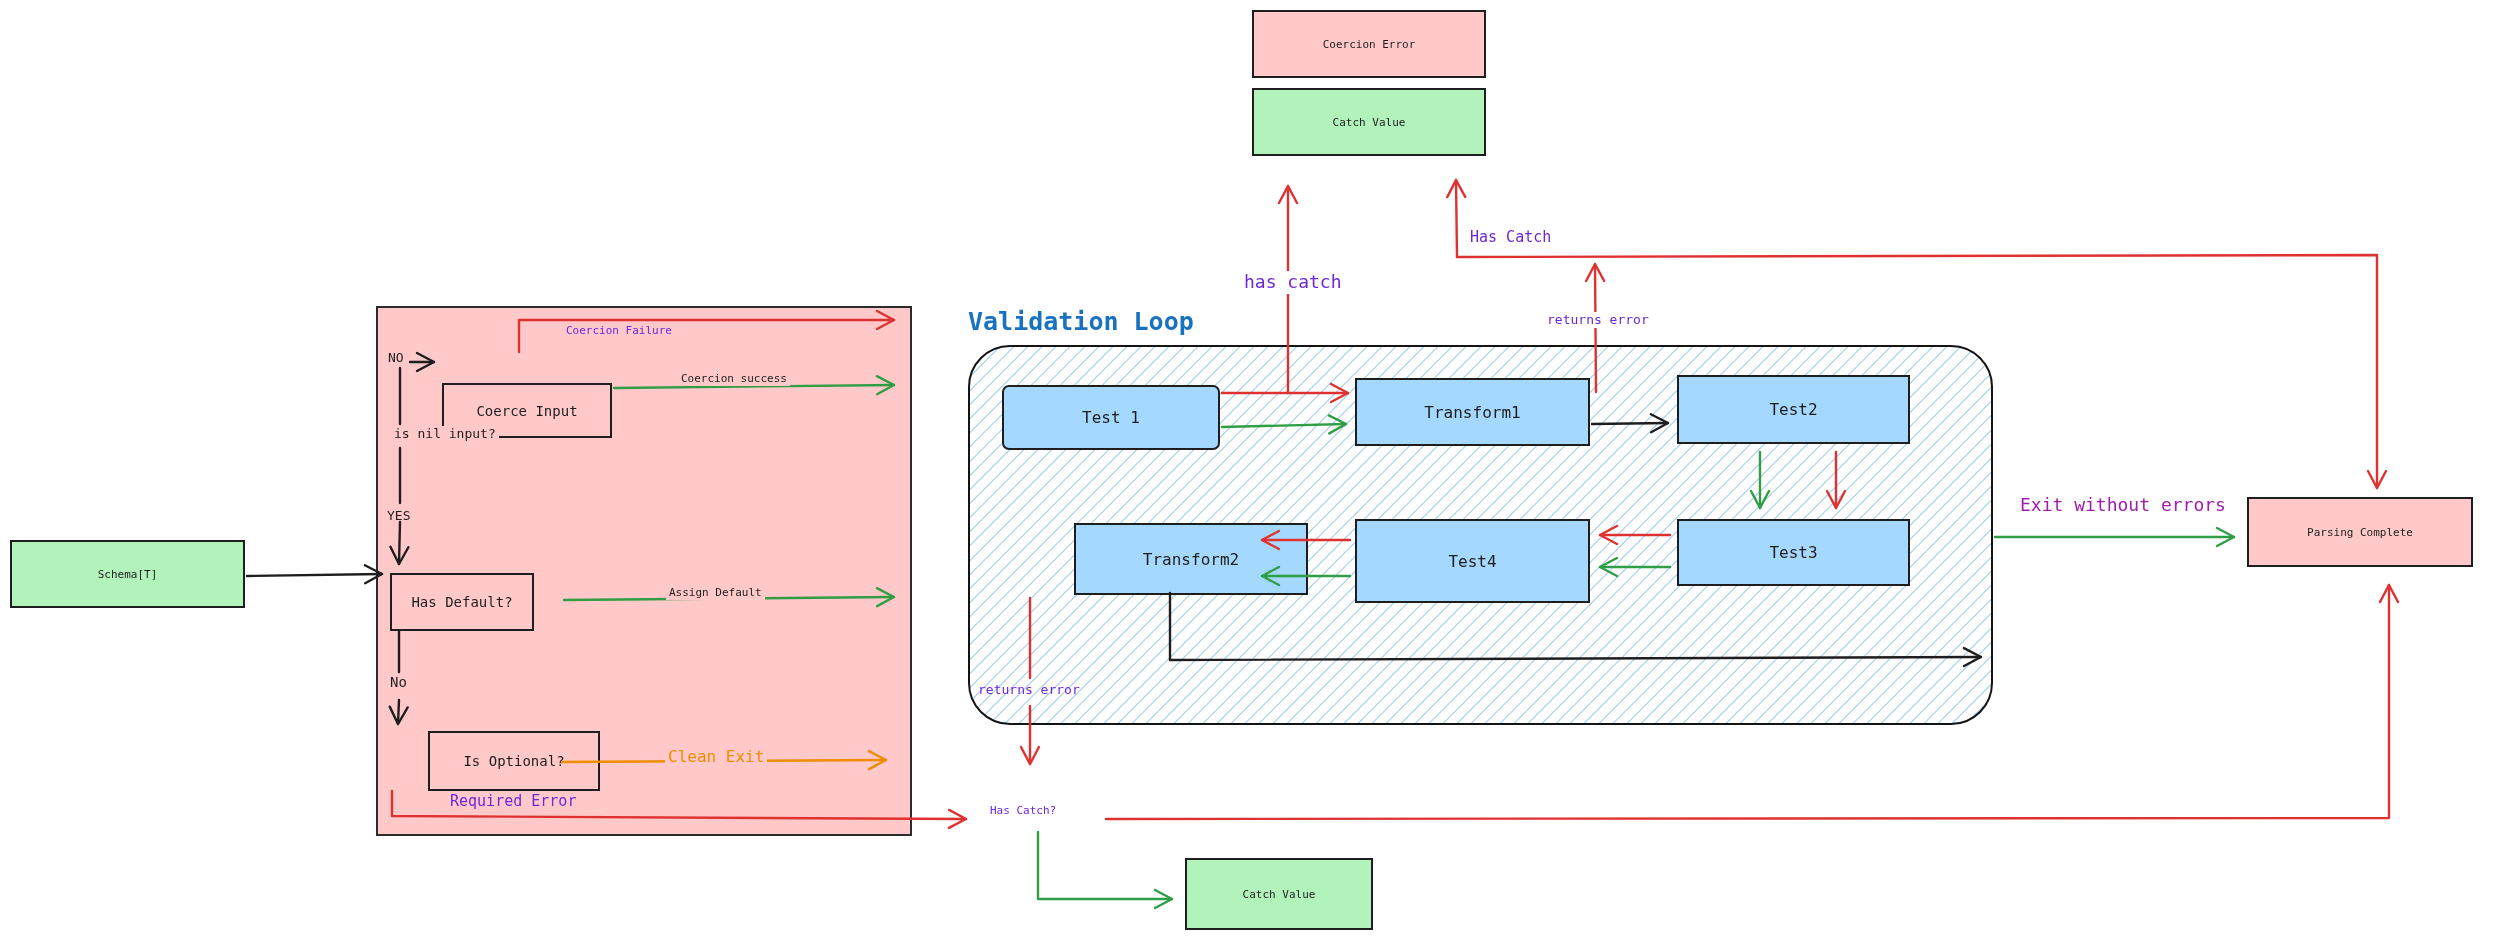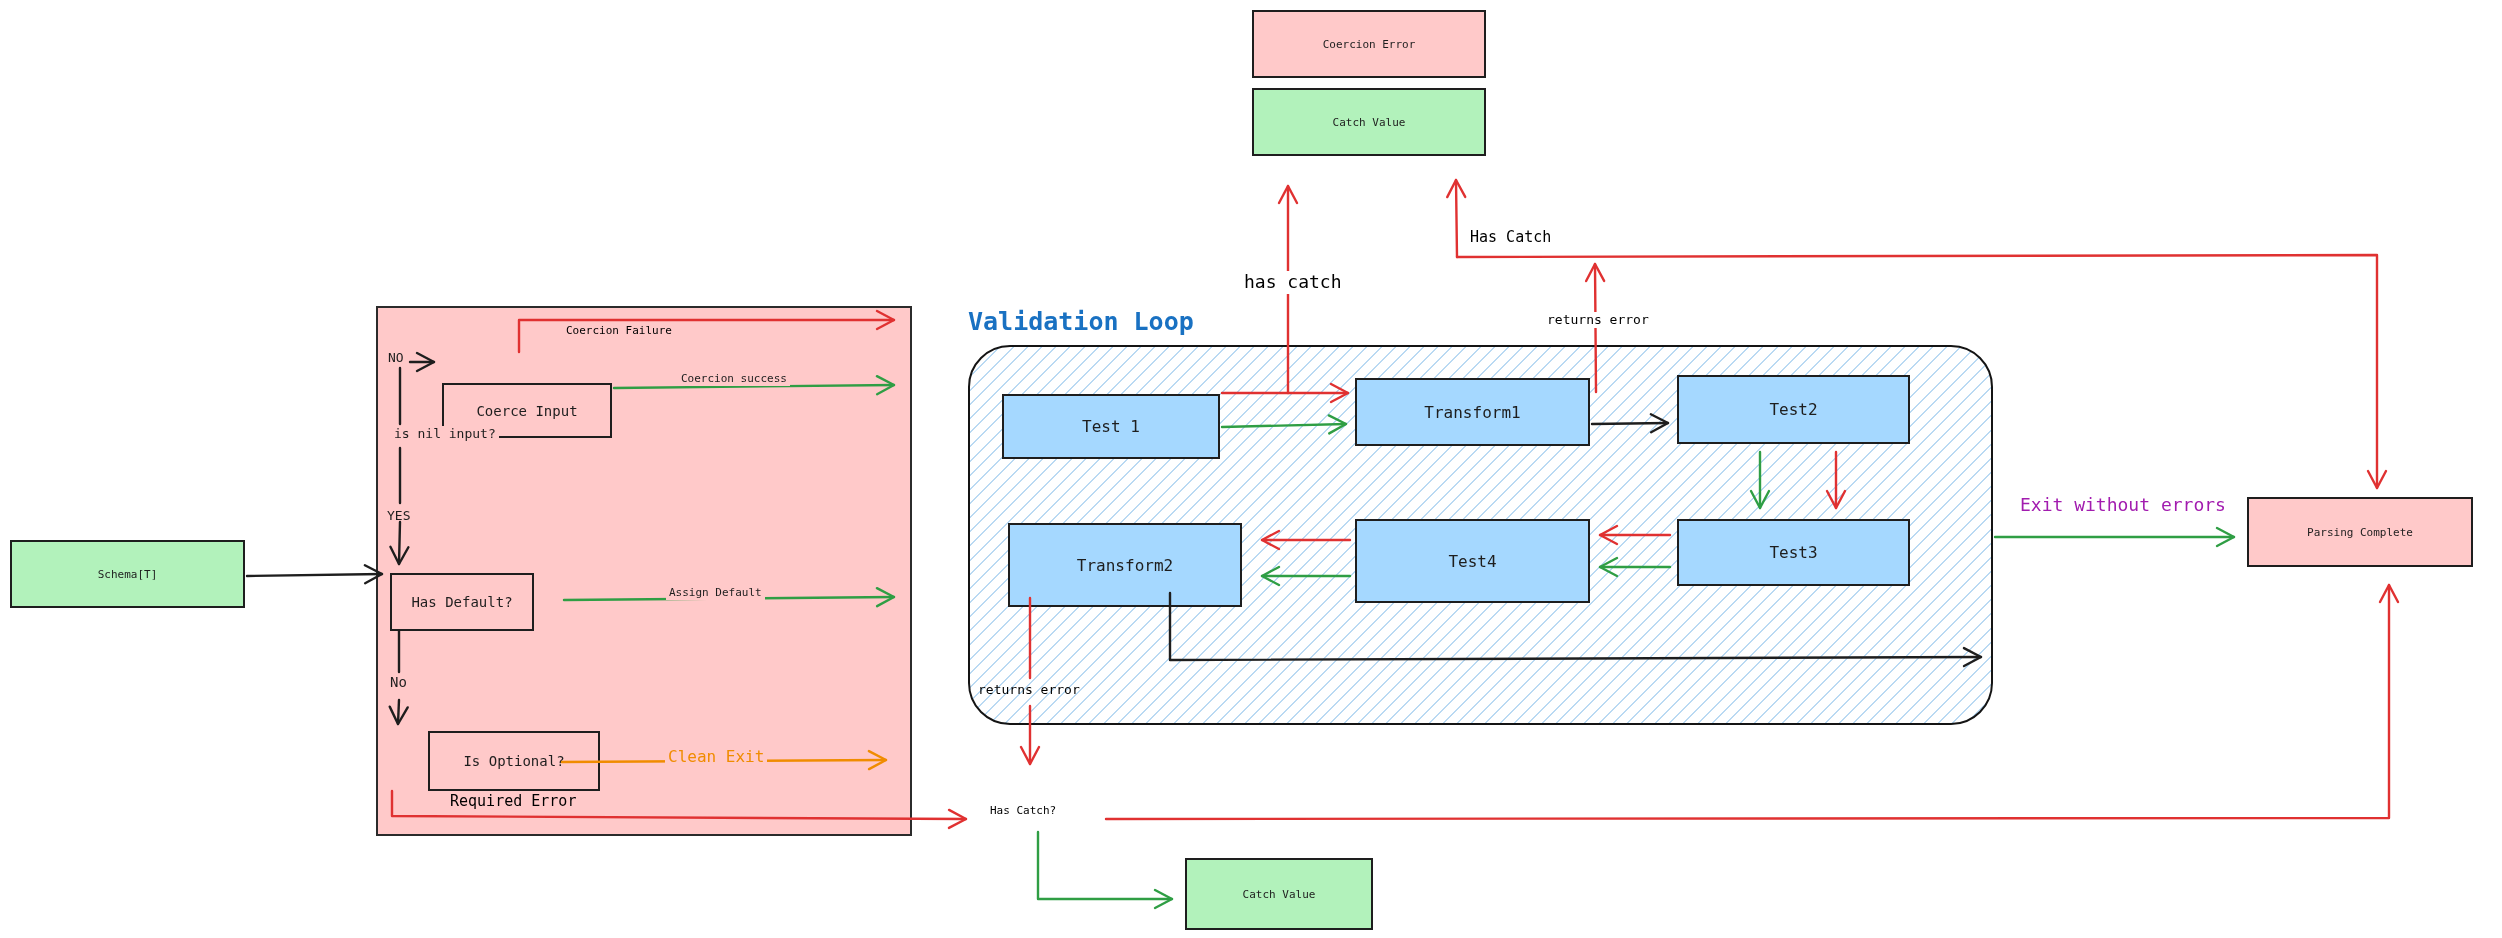--- a/index.html
+++ b/index.html
@@ -22,21 +22,21 @@
     position:absolute;border:2.5px solid #141414;box-sizing:border-box;border-radius:42px;
     background-color:#ffffff;
     background-image:repeating-linear-gradient(135deg,rgba(73,156,222,0.38) 0px,rgba(73,156,222,0.38) 1.4px,transparent 1.4px,transparent 10px);
   }
   .lbl{position:absolute;white-space:nowrap;line-height:1.25;}
   .bg-pink{background:#ffc9c9;padding:0 3px;}
   .bg-white{background:#ffffff;padding:0 3px;}
   svg#wires{position:absolute;left:0;top:0;pointer-events:none;}
   .f13{font-size:13px;} .f14{font-size:14px;} .f15{font-size:15px;}
   .f16{font-size:16px;} .f17{font-size:11px;} .f18{font-size:18px;} .f25{font-size:25px;font-weight:bold;}
-  .red{color:#000000;} .green{color:#a21caf;} .orange{color:#f08c00;} .blue{color:#1971c2;} .dark{color:#1e1e1e;}
+  .red{color:#6d28d9;} .green{color:#a21caf;} .orange{color:#f08c00;} .blue{color:#1971c2;} .dark{color:#1e1e1e;}
 </style>
 </head>
 <body>
 
 <div id="canvas">
 
   <div class="region" style="left:376px;top:306px;width:536px;height:530px;"></div>
   <div class="loop" style="left:968px;top:345px;width:1025px;height:380px;"></div>
 
   <div class="box pinkfill f17" style="left:1252px;top:10px;width:234px;height:68px;">
@@ -50,36 +50,36 @@
   </div>
   <div class="box nofill f14" style="left:442px;top:352px;width:170px;height:55px;border-width:2px;margin-top:31px;">
     <span>Coerce Input</span>
   </div>
   <div class="box nofill f14" style="left:390px;top:573px;width:144px;height:58px;border-width:2px;">
     <span>Has Default?</span>
   </div>
   <div class="box nofill f14" style="left:388px;top:731px;width:172px;height:60px;border-width:2px;margin-left:40px;">
     <span>Is Optional?</span>
   </div>
-  <div class="box bluefill f16" style="left:1002px;top:394px;width:218px;height:65px;border-width:2px;">
+  <div class="box bluefill f16" style="left:1002px;top:385px;width:218px;height:65px;border-width:2px;border-radius:7px;">
     <span>Test 1</span>
   </div>
   <div class="box bluefill f16" style="left:1355px;top:378px;width:235px;height:68px;border-width:2px;">
     <span>Transform1</span>
   </div>
   <div class="box bluefill f16" style="left:1677px;top:375px;width:233px;height:69px;border-width:2px;">
     <span>Test2</span>
   </div>
   <div class="box bluefill f16" style="left:1677px;top:519px;width:233px;height:67px;border-width:2px;">
     <span>Test3</span>
   </div>
   <div class="box bluefill f16" style="left:1355px;top:519px;width:235px;height:84px;border-width:2px;">
     <span>Test4</span>
   </div>
-  <div class="box bluefill f16" style="left:1008px;top:523px;width:234px;height:84px;border-width:2px;">
+  <div class="box bluefill f16" style="left:1074px;top:523px;width:234px;height:72px;border-width:2px;">
     <span>Transform2</span>
   </div>
   <div class="box pinkfill f17" style="left:2247px;top:497px;width:226px;height:70px;">
     <span>Parsing Complete</span>
   </div>
   <div class="box greenfill f17" style="left:1185px;top:858px;width:188px;height:72px;">
     <span>Catch Value</span>
   </div>
 
   <svg id="wires" width="2502" height="938" viewBox="0 0 2502 938">

